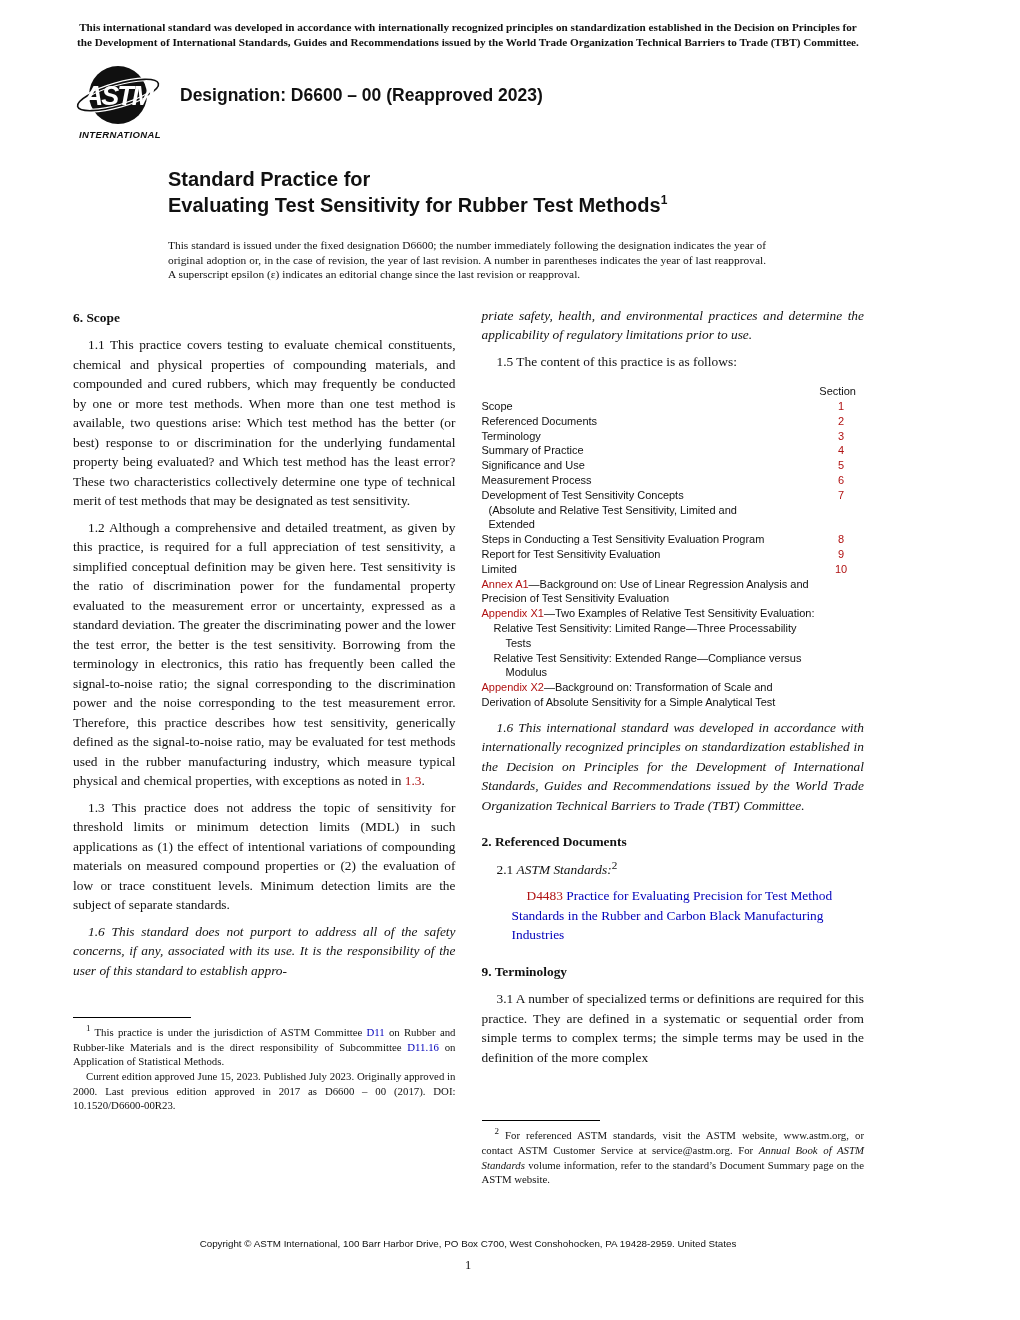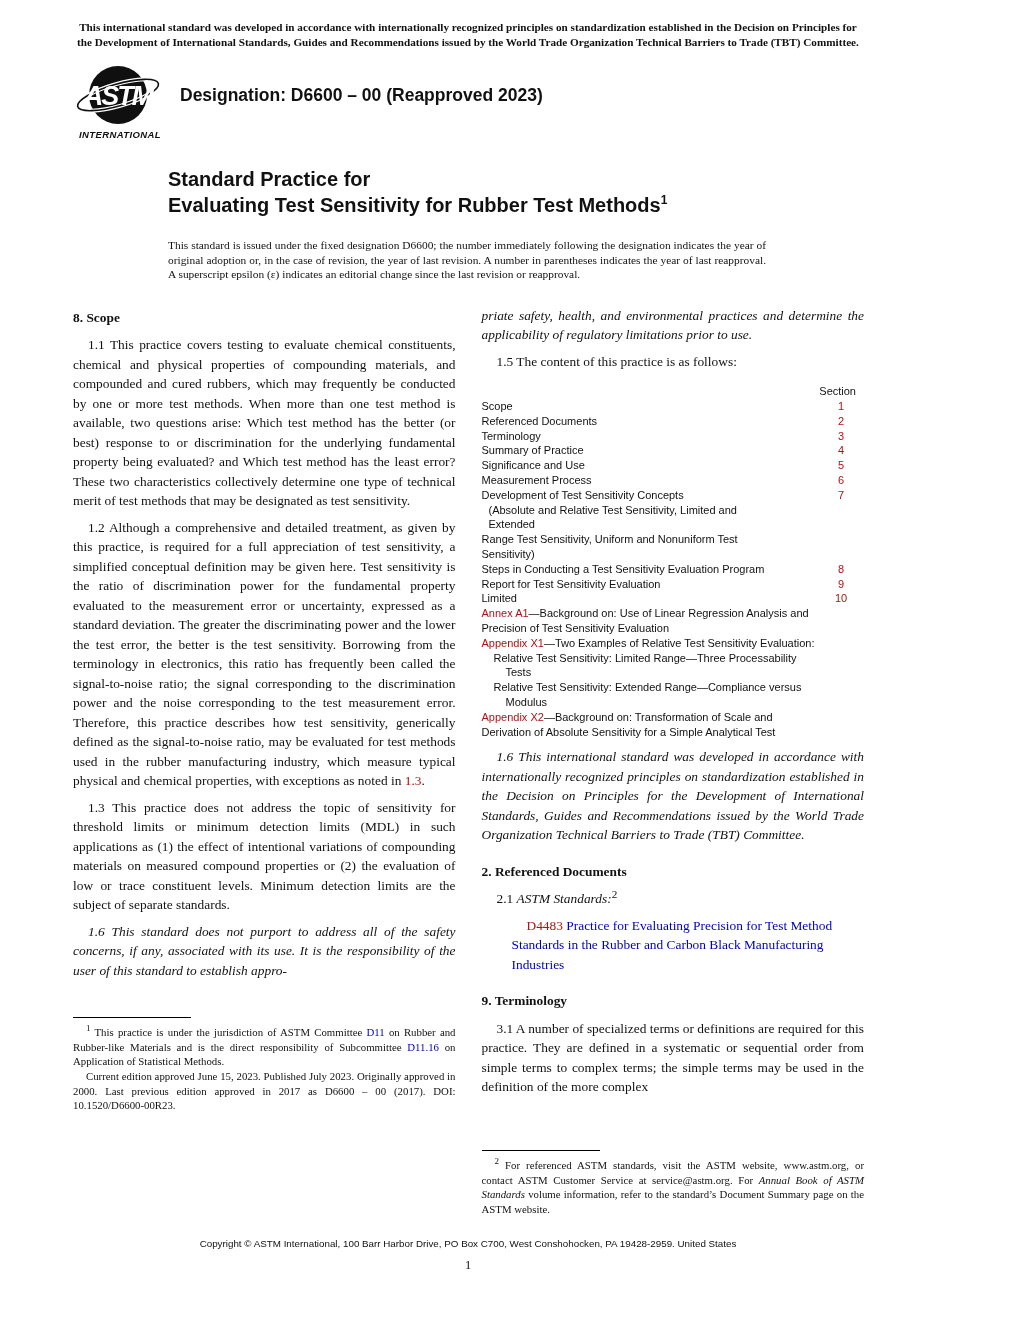--- a/index.html
+++ b/index.html
@@ -78,21 +78,21 @@
   <div class="title-block">
     <div>Standard Practice for</div>
     <div><span>Evaluating Test Sensitivity for Rubber Test Methods</span><sup>1</sup></div>
   </div>
 
   <div class="issuance">This standard is issued under the fixed designation D6600; the number immediately following the designation indicates the year of original adoption or, in the case of revision, the year of last revision. A number in parentheses indicates the year of last reapproval. A superscript epsilon (ε) indicates an editorial change since the last revision or reapproval.</div>
 
   <div class="columns">
 
     <div class="col">
-      <div class="sect-head">8. Scope</div>
+      <div class="sect-head">6. Scope</div>
       <p class="body">1.1 This practice covers testing to evaluate chemical constituents, chemical and physical properties of compounding materials, and compounded and cured rubbers, which may frequently be conducted by one or more test methods. When more than one test method is available, two questions arise: Which test method has the better (or best) response to or discrimination for the underlying fundamental property being evaluated? and Which test method has the least error? These two characteristics collectively determine one type of technical merit of test methods that may be designated as test sensitivity.</p>
       <p class="body"><span>1.2 Although a comprehensive and detailed treatment, as given by this practice, is required for a full appreciation of test sensitivity, a simplified conceptual definition may be given here. Test sensitivity is the ratio of discrimination power for the fundamental property evaluated to the measurement error or uncertainty, expressed as a standard deviation. The greater the discriminating power and the lower the test error, the better is the test sensitivity. Borrowing from the terminology in electronics, this ratio has frequently been called the signal-to-noise ratio; the signal corresponding to the discrimination power and the noise corresponding to the test measurement error. Therefore, this practice describes how test sensitivity, generically defined as the signal-to-noise ratio, may be evaluated for test methods used in the rubber manufacturing industry, which measure typical physical and chemical properties, with exceptions as noted in </span><a class="xref">1.3</a><span>.</span></p>
       <p class="body">1.3 This practice does not address the topic of sensitivity for threshold limits or minimum detection limits (MDL) in such applications as (1) the effect of intentional variations of compounding materials on measured compound properties or (2) the evaluation of low or trace constituent levels. Minimum detection limits are the subject of separate standards.</p>
       <p class="body italic">1.6 This standard does not purport to address all of the safety concerns, if any, associated with its use. It is the responsibility of the user of this standard to establish appro-</p>
 
       <div class="footnote-block">
         <div class="fn-rule"></div>
         <p><sup>1</sup><span> This practice is under the jurisdiction of ASTM Committee </span><span class="blue">D11</span><span> on Rubber and Rubber-like Materials and is the direct responsibility of Subcommittee </span><span class="blue">D11.16</span><span> on Application of Statistical Methods.</span></p>
         <p>Current edition approved June 15, 2023. Published July 2023. Originally approved in 2000. Last previous edition approved in 2017 as D6600 – 00 (2017). DOI: 10.1520/D6600-00R23.</p>
       </div>
@@ -130,21 +130,20 @@
           </div>
         <div class="toc-row">
             <span class="toc-label">Development of Test Sensitivity Concepts</span>
             <span class="toc-num">7</span>
           </div>
         <div class="toc-row">
             <span class="toc-label ind1">(Absolute and Relative Test Sensitivity, Limited and Extended</span>
             <span class="toc-num"></span>
           </div>
         <div class="toc-row">
-            <span class="toc-label">Range Test Sensitivity, Uniform and Nonuniform Test Sensitivity)</span>
             <span class="toc-num"></span>
           </div>
         <div class="toc-row">
             <span class="toc-label">Steps in Conducting a Test Sensitivity Evaluation Program</span>
             <span class="toc-num">8</span>
           </div>
         <div class="toc-row">
             <span class="toc-label">Report for Test Sensitivity Evaluation</span>
             <span class="toc-num">9</span>
           </div>

